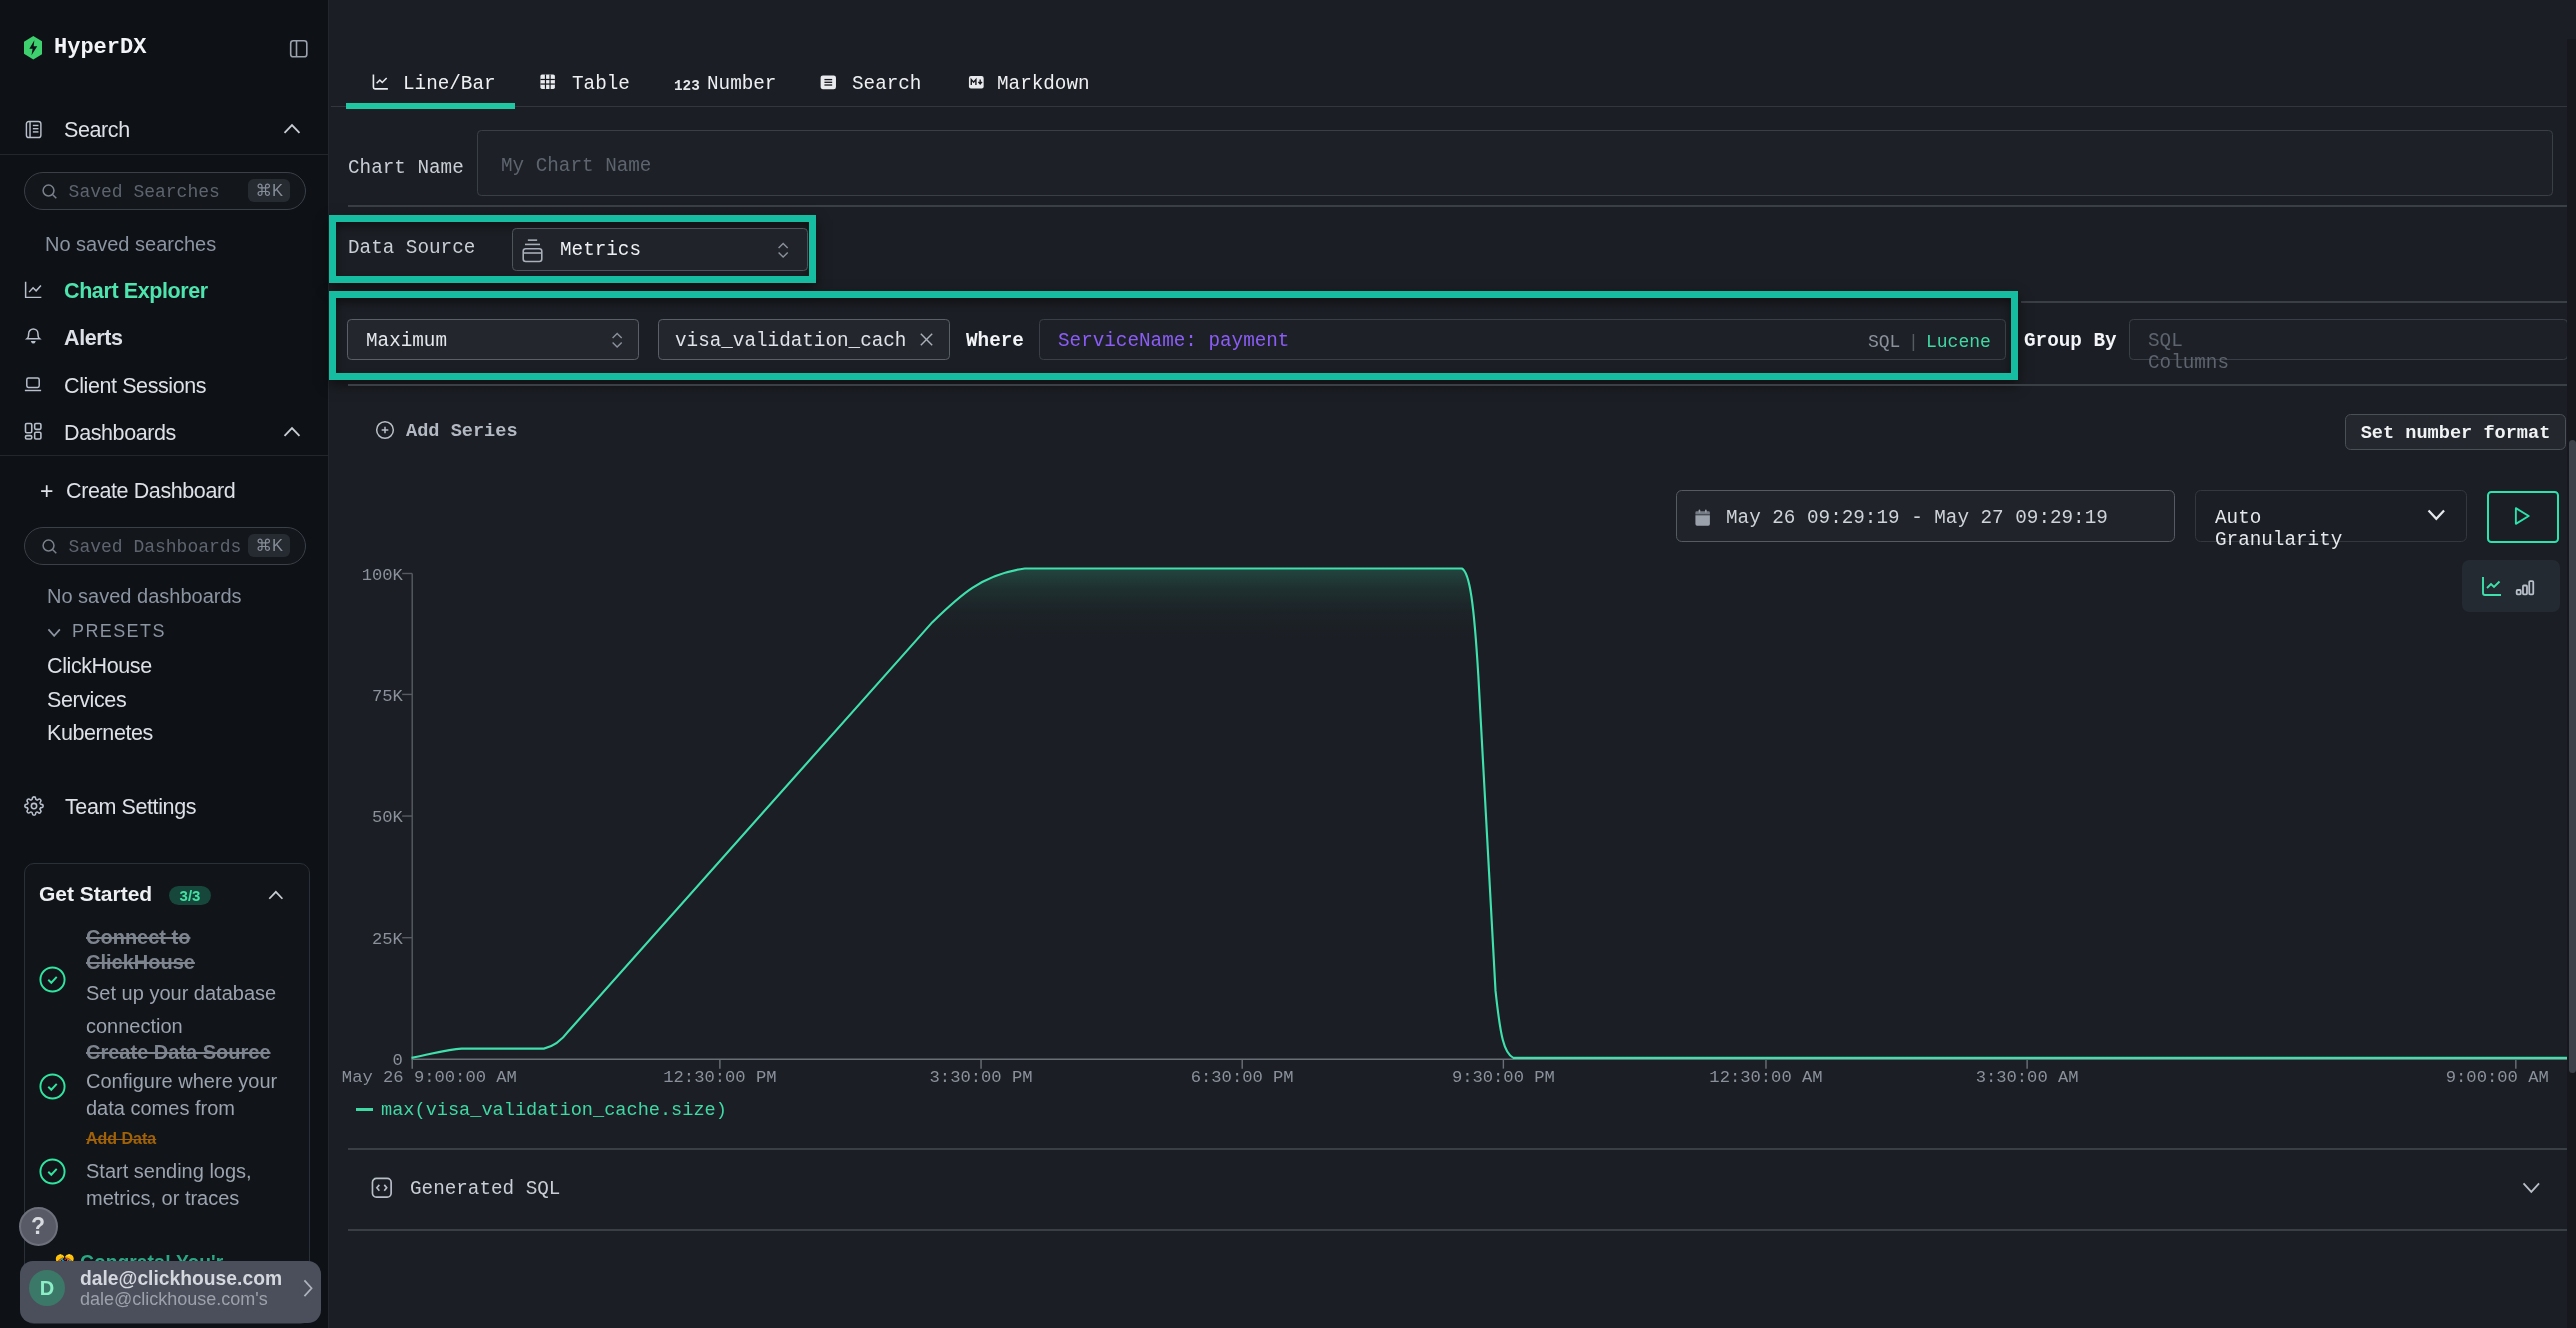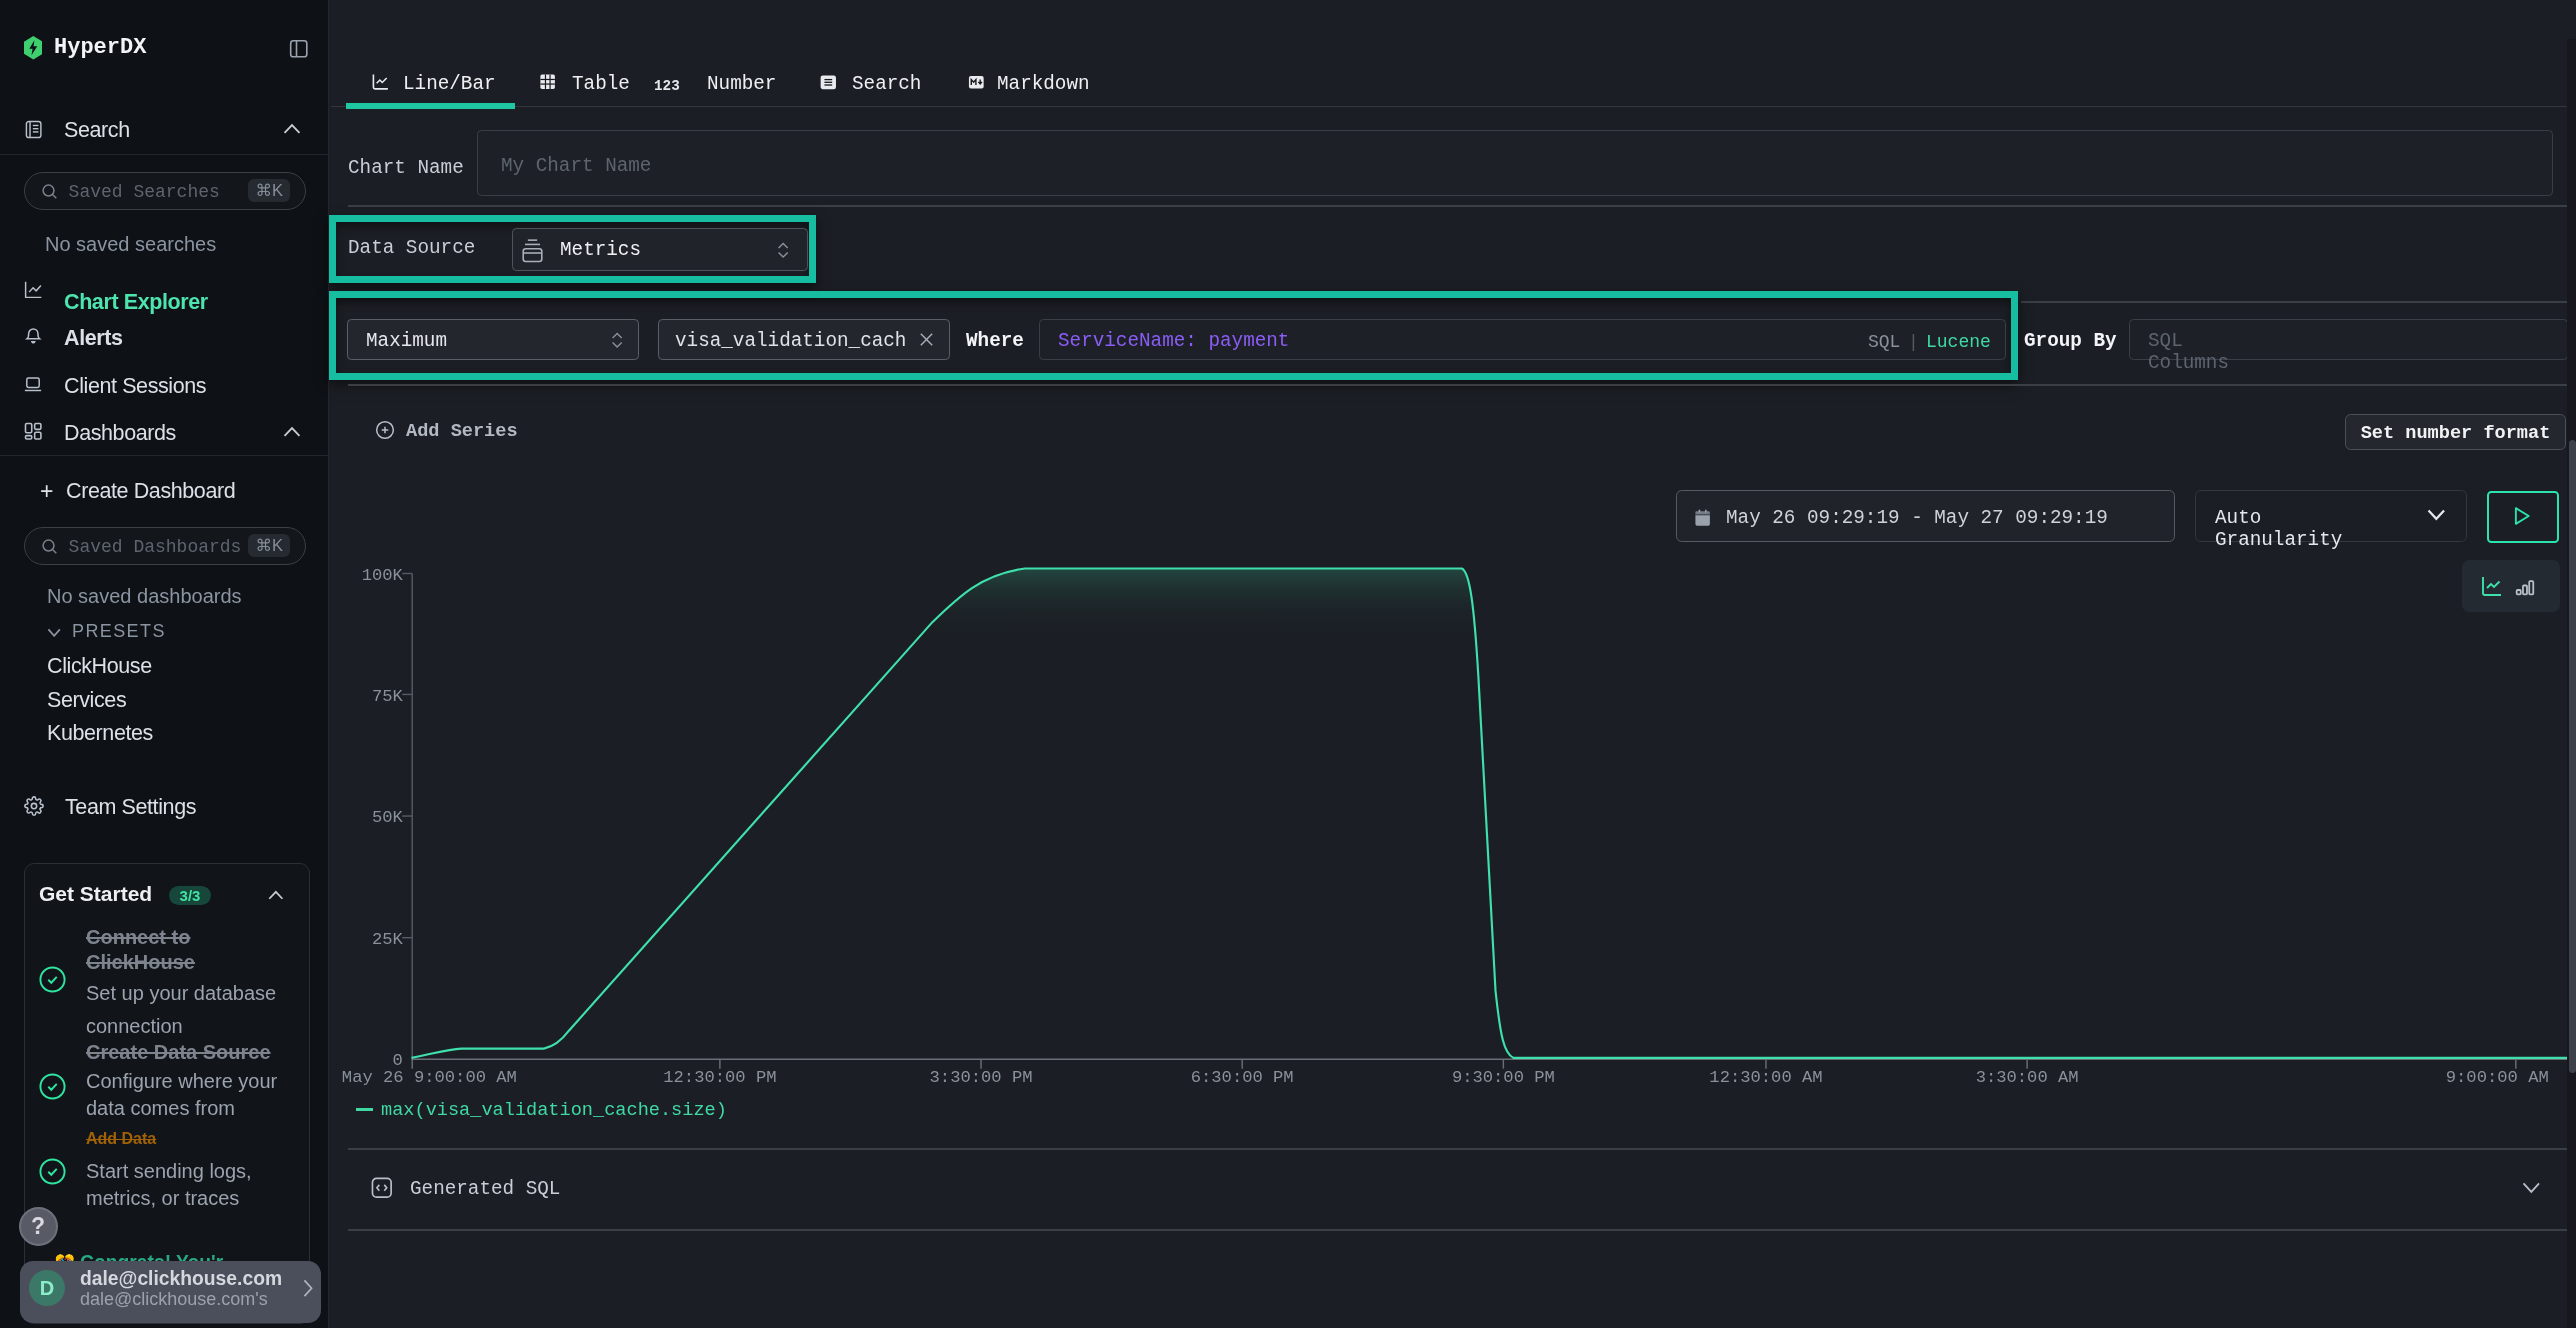--- a/index.html
+++ b/index.html
@@ -58,21 +58,21 @@
       </svg>
     <div class="ph">Saved Searches</div>
     <div class="kbd">⌘K</div>
   </div>
   <div class="abs sans" style="left:45px; top:233px; font-size:20px; color:#8b94a1;">No saved searches</div>
 
   <svg class="abs" style="left:23px; top:279px;" width="21" height="21" viewBox="0 0 24 24" fill="none" stroke="#b8c0cb" stroke-width="1.7">
       <path d="M3 3v18h18"></path>
       <path d="m7 15 4.5-5 3.5 3.5 5.5-6"></path>
     </svg>
-  <div class="sideitem" style="left:64px; top:290px; color:#4de4ad; font-weight:700;">Chart Explorer</div>
+  <div class="sideitem" style="left:64px; top:279px; color:#4de4ad; font-weight:700;">Chart Explorer</div>
 
   <svg class="abs" style="left:24px; top:326px;" width="18.6" height="20" viewBox="0 0 24 24" fill="none" stroke="#b8c0cb" stroke-width="1.9">
       <path d="M6 9a6 6 0 0 1 12 0c0 5 2 6.5 2 6.5H4S6 14 6 9"></path>
       <path d="M10.2 19.5a1.9 1.9 0 0 0 3.6 0z" fill="#b8c0cb"></path>
     </svg>
   <div class="sideitem" style="left:64px; top:326px;font-weight:bold;">Alerts</div>
 
   <svg class="abs" style="left:23px; top:375px;" width="20" height="18.6" viewBox="0 0 24 24" fill="none" stroke="#b8c0cb" stroke-width="1.9">
       <rect x="4" y="4" width="16" height="12" rx="2"></rect>
       <line x1="1.5" y1="20" x2="22.5" y2="20"></line>
@@ -177,21 +177,21 @@
       <rect x="3" y="3" width="18" height="18" rx="2" fill="#e8eaee"></rect>
       <g stroke="#16181d" stroke-width="1.5">
         <line x1="3" y1="9.3" x2="21" y2="9.3"></line>
         <line x1="3" y1="15" x2="21" y2="15"></line>
         <line x1="9.3" y1="3" x2="9.3" y2="21"></line>
         <line x1="15" y1="3" x2="15" y2="21"></line>
       </g>
     </svg>
   <div class="abs" style="left:572px; top:34px; font-size:19.3px; color:#eef0f3;">Table</div>
 
-  <div class="abs" style="left:654px; top:39px; font-size:14.3px; font-weight:bold; color:#e4e7ea;">123</div>
+  <div class="abs" style="left:674px; top:39px; font-size:14.3px; font-weight:bold; color:#e4e7ea;">123</div>
   <div class="abs" style="left:707px; top:34px; font-size:19.3px; color:#eef0f3;">Number</div>
 
   <svg class="abs" style="left:819px; top:34px;" width="18.6" height="18.6" viewBox="0 0 24 24" fill="none" stroke="#e8eaee" stroke-width="1.8">
       <rect x="3" y="4" width="18" height="16" rx="2" fill="#e8eaee"></rect>
       <g stroke="#16181d" stroke-width="1.7">
         <line x1="7" y1="8.5" x2="17" y2="8.5"></line>
         <line x1="7" y1="12" x2="17" y2="12"></line>
         <line x1="7" y1="15.5" x2="17" y2="15.5"></line>
       </g>
     </svg>

